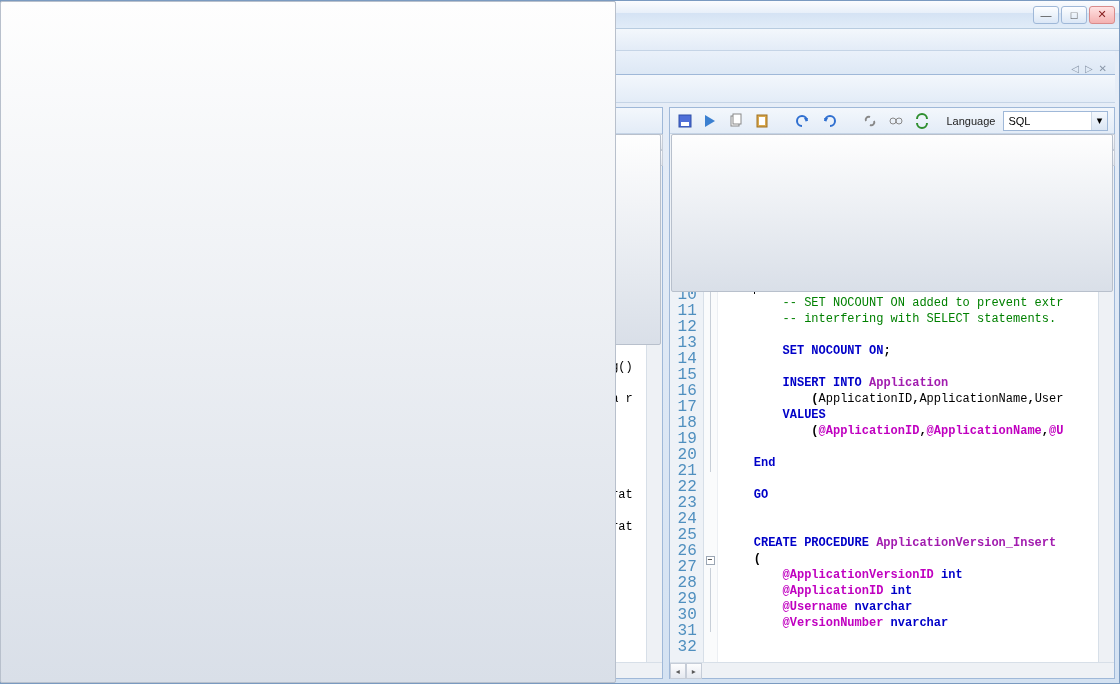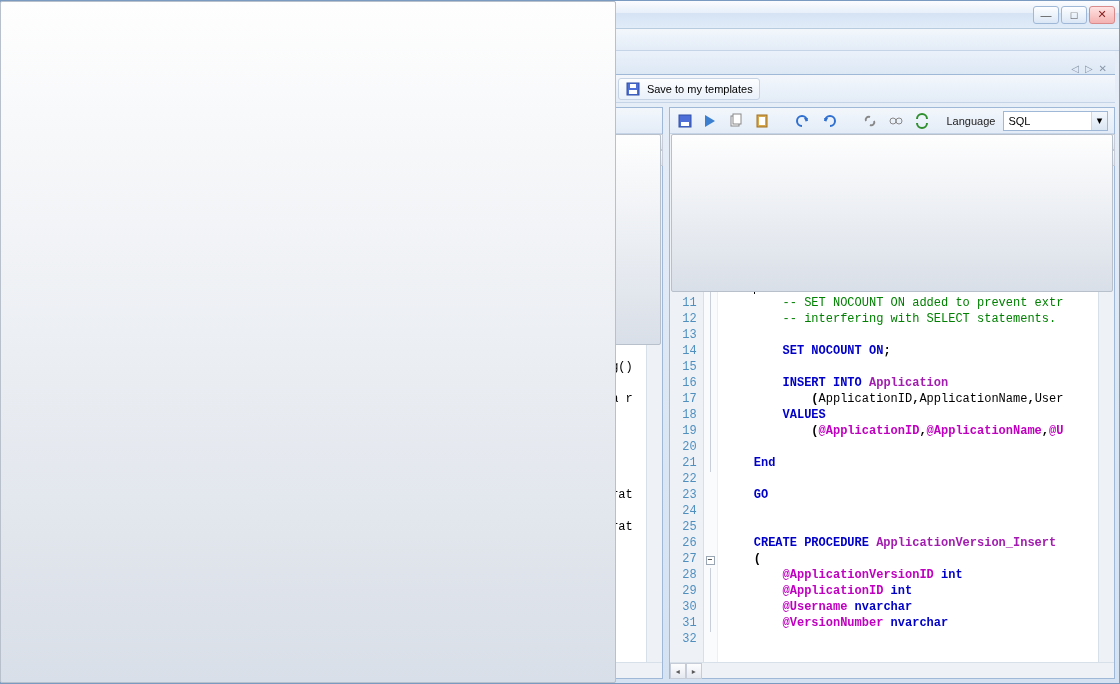--- a/index.html
+++ b/index.html
@@ -45,21 +45,21 @@
   .tabnav { display:flex; gap:6px; color:#8a97a9; font-size:10px; align-items:center; padding-right:4px; }
   .toolbar { height:28px; display:flex; align-items:center; padding:2px 4px; gap:2px; background:linear-gradient(to bottom,#f3f7fc,#e3ecf7); border-bottom:1px solid #c5d4e6; flex-wrap:nowrap; }
   .tb-group { display:flex; align-items:center; padding:0 6px; gap:6px; border:1px solid #c6d3e4; border-radius:3px; background:linear-gradient(to bottom,#fcfdff,#eaf1fa); height:22px; }
   .tb-sep { width:4px; }
   .ic { width:16px; height:16px; display:inline-flex; align-items:center; justify-content:center; }
   .editors { flex:1 1 auto; display:flex; gap:6px; min-height:0; padding:4px 0 0 0; }
   .editor-pane { flex:1 1 0; min-width:0; display:flex; flex-direction:column; background:#fff; border:1px solid #9fb8d8; }
   .editor-tb { height:26px; display:flex; align-items:center; gap:8px; padding:0 6px; background:linear-gradient(to bottom,#f3f7fc,#e3ecf7); border-bottom:1px solid #c5d4e6; }
   .iconbtn { width:20px; height:20px; display:flex; align-items:center; justify-content:center; border-radius:2px; }
   .ed-body { flex:1 1 auto; display:flex; position:relative; min-height:0; }
-  .gutter { width:34px; background:#eef2f7; border-right:1px solid #d7dfe8; padding-top:2px; text-align:right; color:#4f8fbf; font-family:Consolas,"Courier New",monospace; font-size:12px; }
+  .gutter { width:34px; background:#eef2f7; border-right:1px solid #d7dfe8; padding-top:8px; text-align:right; color:#4f8fbf; font-family:Consolas,"Courier New",monospace; font-size:16px; }
   .gutter .ln { height:16px; padding-right:6px; }
   .foldcol { width:14px; background:#fafbfc; border-right:1px solid #eceff3; padding-top:2px; font-family:monospace; font-size:10px; text-align:center; }
   .foldcol .fm { height:16px; display:flex; align-items:center; justify-content:center; }
   .foldbox { width:9px; height:9px; border:1px solid #9ba6b4; background:#fff; font-size:8px; line-height:1; display:flex; align-items:center; justify-content:center; }
   .code { flex:1 1 auto; font-family:Consolas,"Courier New",monospace; font-size:12px; padding:2px 0 0 4px; overflow:hidden; white-space:pre; position:relative;margin-left:32px; }
   .code .row { height:16px; }
   .kw { color:#0000c8; font-weight:bold; }
   .ident { color:#a21caf; font-weight:bold; }
   .cm { color:#008000; }
   .pink { color:#c000c0; font-weight:bold; }
@@ -306,30 +306,20 @@
         <div class="tb-group">
           <span class="ic">
               <svg width="14" height="14">
                 <circle cx="7" cy="7" r="6" fill="#6fbf6f" stroke="#2f8f2f"></circle>
                 <path d="M1 7 H13 M7 1 V13" stroke="#2f8f2f"></path>
               </svg>
             </span>
           <span>Open a template from the template store</span>
         </div>
         <div class="tb-sep"></div>
-        <div class="tb-group">
-          <span class="ic">
-              <svg width="14" height="14">
-                <rect x="1" y="1" width="12" height="12" fill="#4f6fd8" stroke="#2f4fa8"></rect>
-                <rect x="3" y="8" width="8" height="4" fill="#fff"></rect>
-                <rect x="4" y="2" width="6" height="4" fill="#fff"></rect>
-              </svg>
-            </span>
-          <span>Save to my templates</span>
-        </div>
         <div class="tb-sep"></div>
       </div>
 
       <div class="editors">
 
         <div class="editor-pane">
           <div class="editor-tb">
             <span class="iconbtn">
                 <svg width="16" height="16">
                   <polygon points="3,2 13,8 3,14" fill="#3a7fd0"></polygon>

